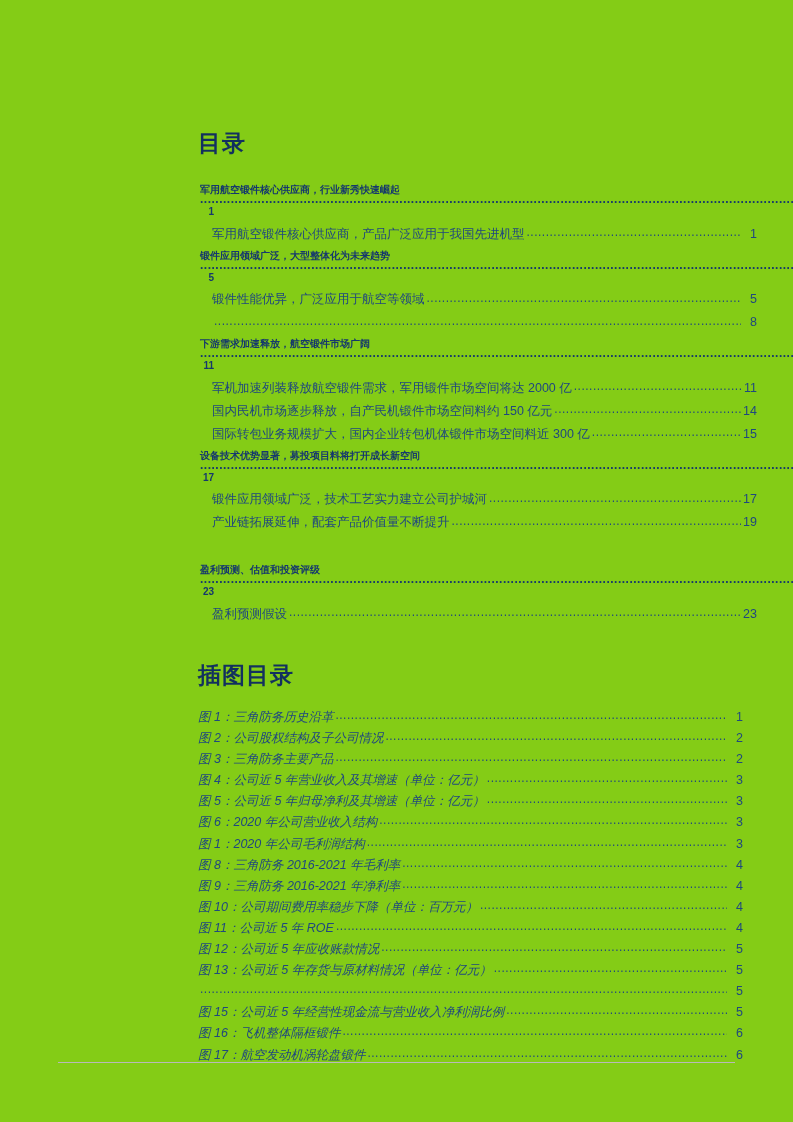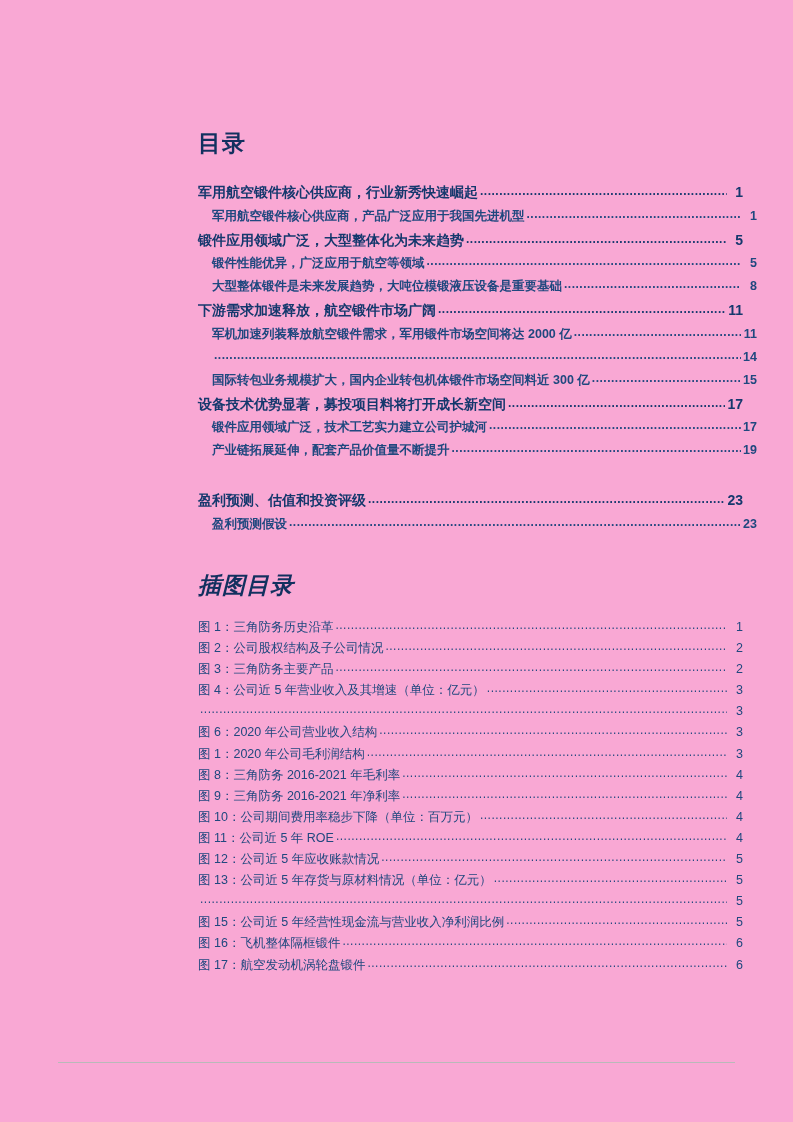--- a/index.html
+++ b/index.html
@@ -13,62 +13,63 @@
     font-family: "Liberation Sans", sans-serif;
     color: #1a3a6b;
     position: relative;
     overflow: hidden;
   }
   .page {
     position: absolute;
     left: 0; top: 0;
     width: 793px;
     height: 1122px;
-    background: #f9a8d4;
+    background: #84cc16;
   }
   .content {
     position: absolute;
     left: 198px;
     top: 128px;
     width: 545px;
   }
   h1.toc-title {
     font-size: 23px;
     font-weight: bold;
     color: #12305f;
     margin: 0 0 26px 0;
     letter-spacing: 1px;
   }
   h1.fig-title {
     font-size: 23px;
     font-weight: bold;
     color: #12305f;
     margin: 40px 0 20px 0;
     letter-spacing: 1px;
-    font-style: italic;
   }
   .entry {
     display: flex;
     align-items: baseline;
     width: 100%;
     font-size: 12.5px;
     line-height: 1.0;
     color: #20487f;
     margin-bottom: 10.5px;
     white-space: nowrap;
   }
   .entry.lvl1 {
     font-weight: bold;
     color: #15386d;
-    font-size: 14px;
+    font-size: 10px;
+    flex-direction: column;
   }
   .entry.lvl2 {
     padding-left: 14px;
-    font-weight: bold;
-    color: #20487f;
+    font-weight: normal;
+    color: #20487f;
+    align-items: flex-end;
   }
   .entry .label {
     flex: 0 0 auto;
   }
   .entry .dots {
     flex: 1 1 auto;
     overflow: hidden;
     margin: 0 2px;
     position: relative;
     top: -2px;
@@ -96,21 +97,21 @@
   .fig-entry {
     display: flex;
     align-items: baseline;
     width: 100%;
     font-size: 12.5px;
     line-height: 1.0;
     color: #20487f;
     margin-bottom: 8.6px;
     white-space: nowrap;
   }
-  .fig-entry .label { flex: 0 0 auto; }
+  .fig-entry .label { flex: 0 0 auto; font-style: italic; }
   .fig-entry .dots {
     flex: 1 1 auto;
     overflow: hidden;
     margin: 0 2px;
     position: relative;
     top: -2px;
   }
   .fig-entry .dots::after {
     content: "..............................................................................................................................................................................................................";
     font-size: 12px;
@@ -156,35 +157,35 @@
         <span class="label">锻件应用领域广泛，大型整体化为未来趋势</span>
         <span class="dots"></span>
         <span class="pg">5</span>
       </div>
       <div class="entry lvl2">
         <span class="label">锻件性能优异，广泛应用于航空等领域</span>
         <span class="dots"></span>
         <span class="pg">5</span>
       </div>
       <div class="entry lvl2">
-        <span class="label">大型整体锻件是未来发展趋势，大吨位模锻液压设备是重要基础</span>
         <span class="dots"></span>
         <span class="pg">8</span>
       </div>
       <div class="entry lvl1">
         <span class="label">下游需求加速释放，航空锻件市场广阔</span>
         <span class="dots"></span>
         <span class="pg">11</span>
       </div>
       <div class="entry lvl2">
         <span class="label">军机加速列装释放航空锻件需求，军用锻件市场空间将达 2000 亿</span>
         <span class="dots"></span>
         <span class="pg">11</span>
       </div>
       <div class="entry lvl2">
+        <span class="label">国内民机市场逐步释放，自产民机锻件市场空间料约 150 亿元</span>
         <span class="dots"></span>
         <span class="pg">14</span>
       </div>
       <div class="entry lvl2">
         <span class="label">国际转包业务规模扩大，国内企业转包机体锻件市场空间料近 300 亿</span>
         <span class="dots"></span>
         <span class="pg">15</span>
       </div>
       <div class="entry lvl1">
         <span class="label">设备技术优势显著，募投项目料将打开成长新空间</span>
@@ -233,20 +234,21 @@
         <span class="label">图 3：三角防务主要产品</span>
         <span class="dots"></span>
         <span class="pg">2</span>
       </div>
       <div class="fig-entry">
         <span class="label">图 4：公司近 5 年营业收入及其增速（单位：亿元）</span>
         <span class="dots"></span>
         <span class="pg">3</span>
       </div>
       <div class="fig-entry">
+        <span class="label">图 5：公司近 5 年归母净利及其增速（单位：亿元）</span>
         <span class="dots"></span>
         <span class="pg">3</span>
       </div>
       <div class="fig-entry">
         <span class="label">图 6：2020 年公司营业收入结构</span>
         <span class="dots"></span>
         <span class="pg">3</span>
       </div>
       <div class="fig-entry">
         <span class="label">图 1：2020 年公司毛利润结构</span>

